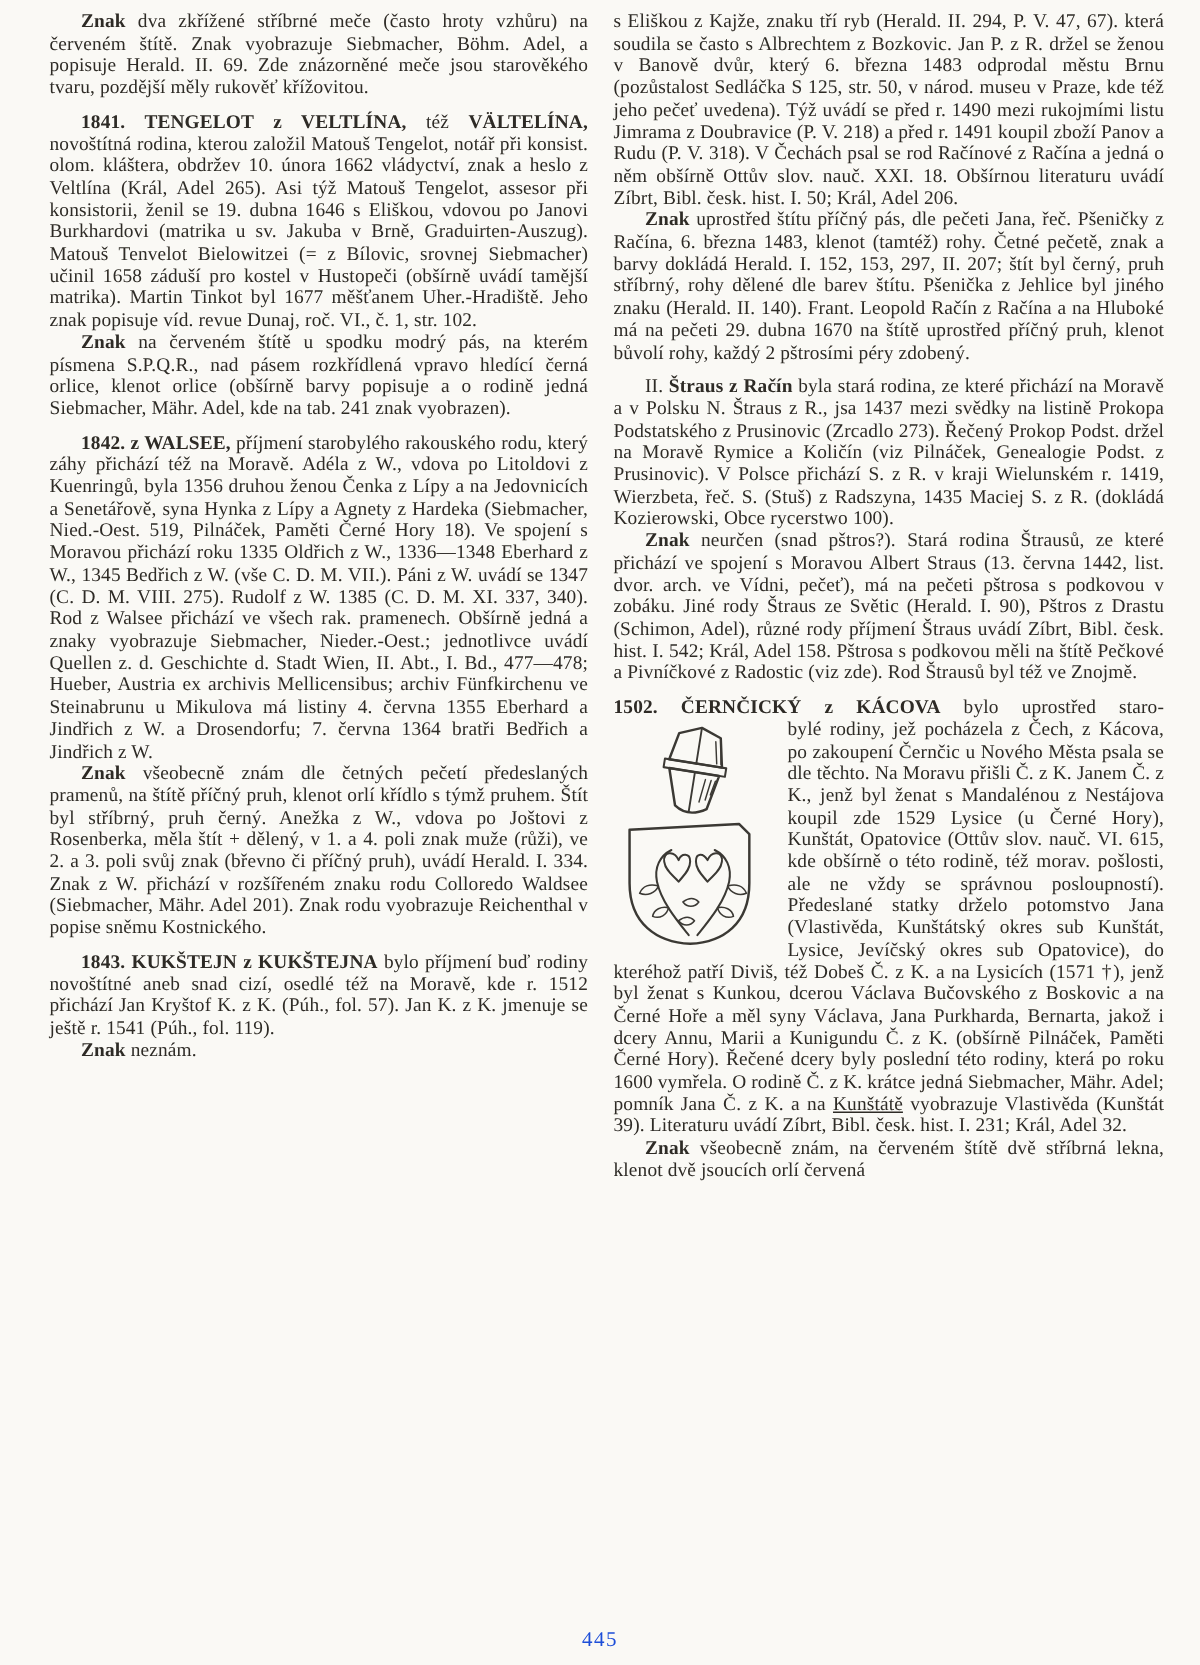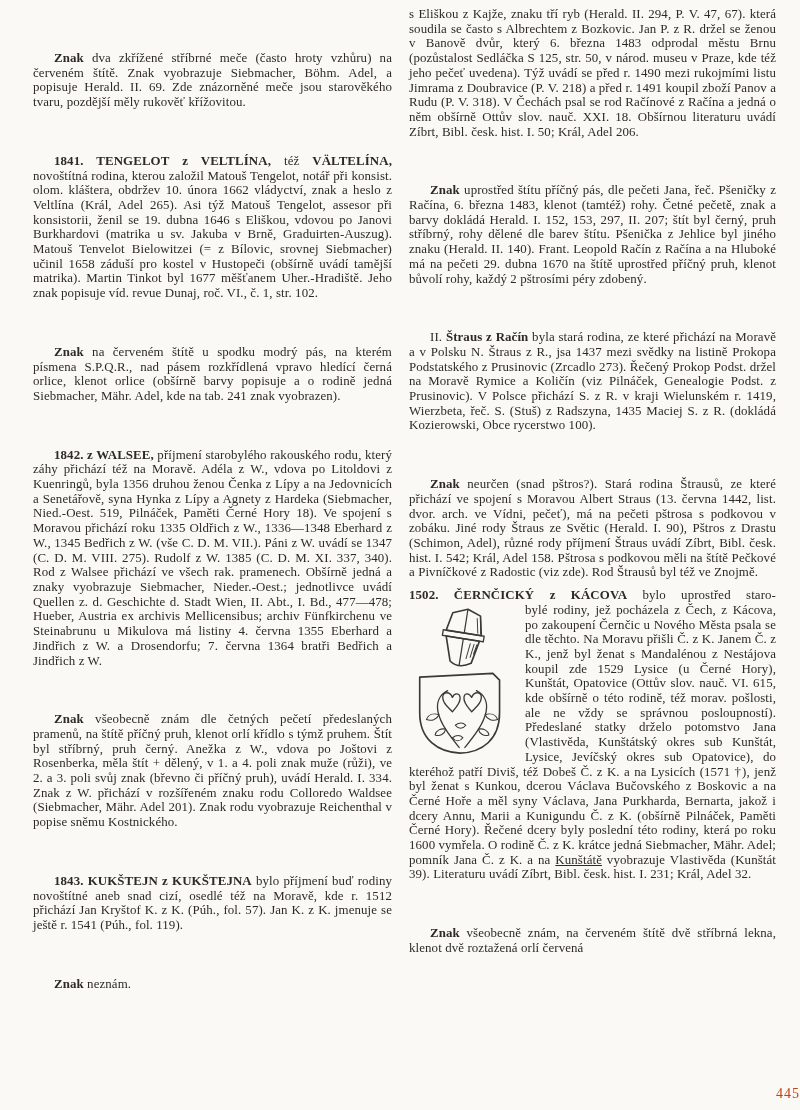--- a/index.html
+++ b/index.html
@@ -18,39 +18,39 @@
   .col{
     text-align:justify;
     font-size:12.9px;
     line-height:14.7px;
     letter-spacing:0.1px;
   }
   .col-left{width:359px;}
   .col-right{width:367px;}
   p.para{margin:0;padding:0;}
   p.gap{margin-top:8px;}
-  p.indent{text-indent:21px;margin-top:44px;}
+  p.indent{text-indent:21px;}
   p.jlast{text-align-last:justify;}
   .para b{font-weight:bold;}
   .u{text-decoration:underline;}
   .shield-figure{
     float:left;
     width:102px;
     height:152px;
     margin:3px 11px 2px 3px;
   }
   .shield-figure svg{display:block;width:100%;height:100%;}
   .footer{
     position:absolute;
     left:0;bottom:8px;
     width:100%;
-    text-align:right;
+    text-align:center;
     font-size:14px;
     letter-spacing:1px;
-    color:#c2410c;
+    color:#1d4ed8;
   }
 </style>
 </head>
 <body>
 
 <div class="page">
   <div class="cols">
     <div class="col col-left" id="col-left">
         <p class="para indent"><b>Znak</b><span> dva zkřížené stříbrné meče (často hroty vzhůru) na červeném štítě. Znak vyobrazuje Siebmacher, Böhm. Adel, a popisuje Herald. II. 69. Zde znázorněné meče jsou starověkého tvaru, pozdější měly rukověť křížovitou.</span></p>
         <p class="para indent gap"><b>1841. TENGELOT z VELTLÍNA,</b><span> též </span><b>VÄLTELÍNA,</b><span> novoštítná rodina, kterou založil Matouš Tengelot, notář při konsist. olom. kláštera, obdržev 10. února 1662 vládyctví, znak a heslo z Veltlína (Král, Adel 265). Asi týž Matouš Tengelot, assesor při konsistorii, ženil se 19. dubna 1646 s Eliškou, vdovou po Janovi Burkhardovi (matrika u sv. Jakuba v Brně, Graduirten-Auszug). Matouš Tenvelot Bielowitzei (= z Bílovic, srovnej Siebmacher) učinil 1658 záduší pro kostel v Hustopeči (obšírně uvádí tamější matrika). Martin Tinkot byl 1677 měšťanem Uher.-Hradiště. Jeho znak popisuje víd. revue Dunaj, roč. VI., č. 1, str. 102.</span></p>
@@ -92,17 +92,17 @@
         <path d="M27,113 C21,111 16,113 14,118 C19,120 25,118 27,113 Z" stroke-width="1.1"></path>
         <path d="M75,113 C81,111 86,113 88,118 C83,120 77,118 75,113 Z" stroke-width="1.1"></path>
         <path d="M34,128 C29,127 24,129 23,134 C28,136 33,133 34,128 Z" stroke-width="1.1"></path>
         <path d="M68,128 C73,127 78,129 79,134 C74,136 69,133 68,128 Z" stroke-width="1.1"></path>
         <path d="M44,124 C48,121 52,121 55,124 C52,128 47,128 44,124 Z" stroke-width="1.1"></path>
         <path d="M41,137 C45,134 49,134 52,137 C49,141 44,141 41,137 Z" stroke-width="1.1"></path>
       </g>
     </svg>
   </span>
 <span>bylé rodiny, jež pocházela z Čech, z Kácova, po zakoupení Černčic u Nového Města psala se dle těchto. Na Moravu přišli Č. z K. Janem Č. z K., jenž byl ženat s Mandalénou z Nestájova koupil zde 1529 Lysice (u Černé Hory), Kunštát, Opatovice (Ottův slov. nauč. VI. 615, kde obšírně o této rodině, též morav. pošlosti, ale ne vždy se správnou posloupností). Předeslané statky drželo potomstvo Jana (Vlastivěda, Kunštátský okres sub Kunštát, Lysice, Jevíčský okres sub Opatovice), do kteréhož patří Diviš, též Dobeš Č. z K. a na Lysicích (1571 †), jenž byl ženat s Kunkou, dcerou Václava Bučovského z Boskovic a na Černé Hoře a měl syny Václava, Jana Purkharda, Bernarta, jakož i dcery Annu, Marii a Kunigundu Č. z K. (obšírně Pilnáček, Paměti Černé Hory). Řečené dcery byly poslední této rodiny, která po roku 1600 vymřela. O rodině Č. z K. krátce jedná Siebmacher, Mähr. Adel; pomník Jana Č. z K. a na </span><span class="u">Kunštátě</span><span> vyobrazuje Vlastivěda (Kunštát 39). Literaturu uvádí Zíbrt, Bibl. česk. hist. I. 231; Král, Adel 32.</span></p>
-        <p class="para indent"><b>Znak</b><span> všeobecně znám, na červeném štítě dvě stříbrná lekna, klenot dvě roztažená orlí červená</span></p>
+        <p class="para indent"><b>Znak</b><span> všeobecně znám, na červeném štítě dvě stříbrná lekna, klenot dvě jsoucích orlí červená</span></p>
       </div>
   </div>
   <div class="footer">445</div>
 </div>
 
 </body></html>

